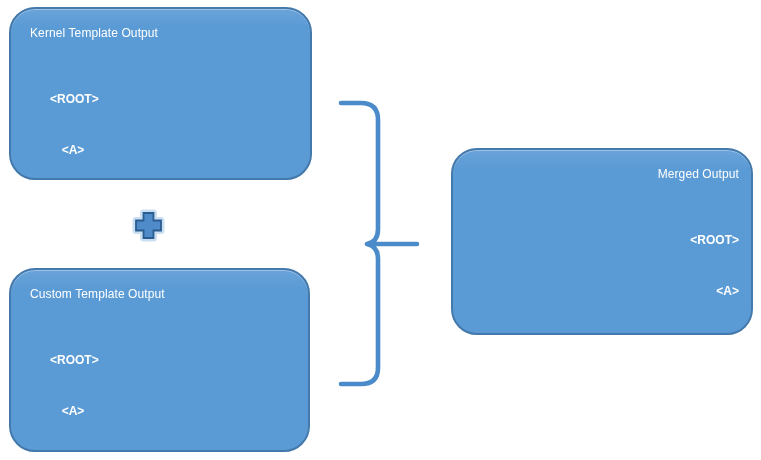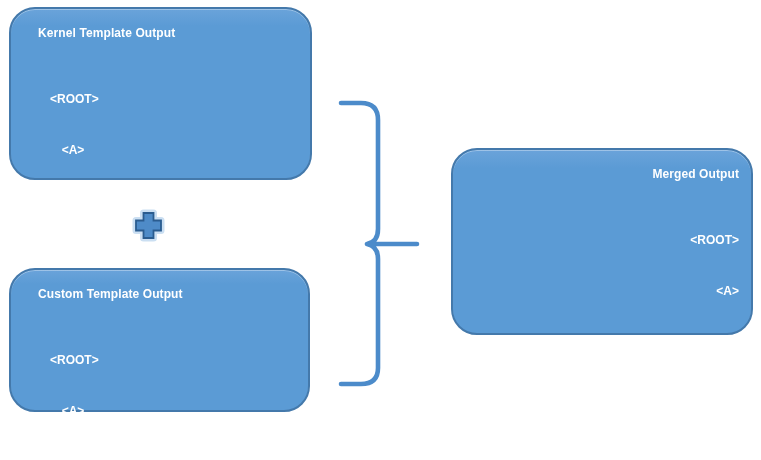--- a/index.html
+++ b/index.html
@@ -15,28 +15,27 @@
     position: absolute;
     box-sizing: border-box;
     background: linear-gradient(180deg, #6aa3da 0%, #5b9bd5 10%, #5b9bd5 100%);
     border: 2px solid #4479ab;
     border-radius: 26px;
     color: #ffffff;
     padding: 17px 12px 0 19px;
     box-shadow: inset 0 1px 0 rgba(255,255,255,0.35);
   }
   .box-kernel { left: 9px;   top: 7px;   width: 303px; height: 173px; }
-  .box-custom { left: 9px;   top: 268px; width: 301px; height: 144px; }
+  .box-custom { left: 9px;   top: 268px; width: 301px; height: 184px; }
   .box-merged { left: 451px; top: 148px; width: 302px; height: 187px; text-align: right; }
   .box-title {
     font-size: 12px;
-    font-weight: 700;
+    font-weight: 400;
     letter-spacing: 0.1px;
     line-height: 15px;
-    margin-left: 8px;
   }
   .box-code {
     margin-top: 16px;
     font-size: 12px;
     font-weight: 700;
     line-height: 17px;
     white-space: pre;
     word-spacing: 2.5px;
   }
   .code-line { white-space: pre; margin-left: 20px; }

